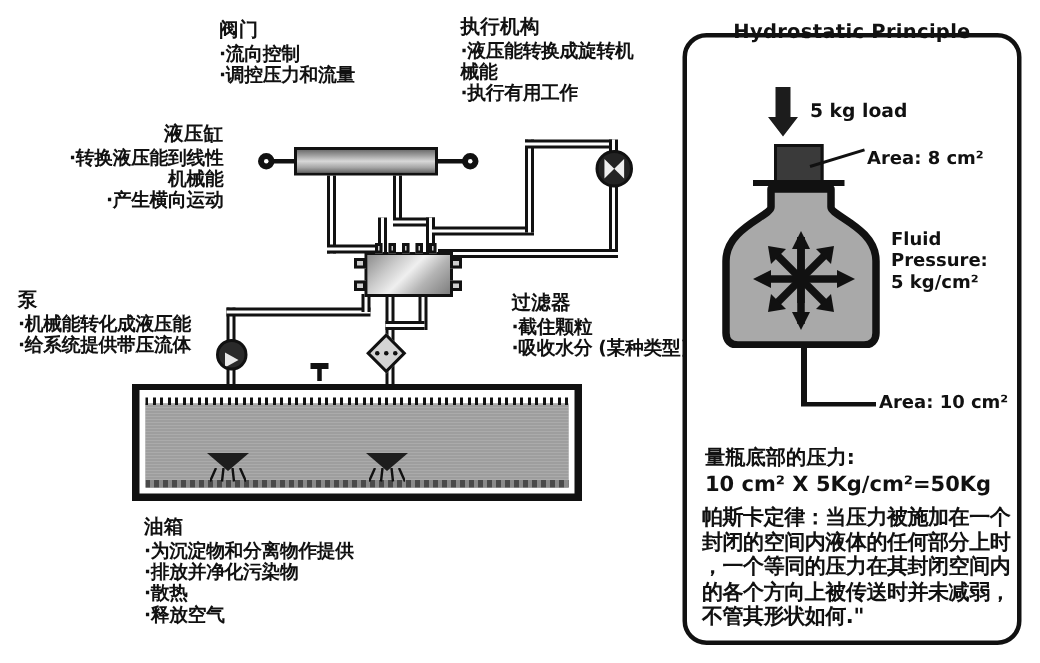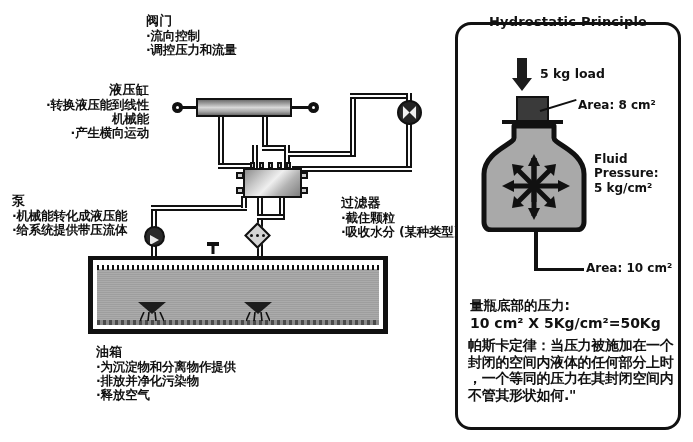--- a/index.html
+++ b/index.html
@@ -190,20 +190,26 @@
     <svg class="strainer-lines" style="left:246px;top:312px;" viewBox="0 0 24 10">
       <path d="M4,0 L0,9 M9,0 L8,9 M15,0 L16,9 M20,0 L24,9" stroke="#111" stroke-width="1.6" fill="none"></path>
     </svg>
 
     <div class="label" style="left:146px;top:14px;">
       <div class="hd">阀门</div>
       <div class="li">·流向控制</div>
       <div class="li">·调控压力和流量</div>
     </div>
 
+    <div class="label" style="left:307px;top:12px;">
+      <div class="hd">执行机构</div>
+      <div class="li">·液压能转换成旋转机</div>
+      <div class="li">械能</div>
+      <div class="li">·执行有用工作</div>
+    </div>
 
     <div class="label" style="left:46px;top:83px;text-align:right;">
       <div class="hd">液压缸</div>
       <div class="li">·转换液压能到线性</div>
       <div class="li">机械能</div>
       <div class="li">·产生横向运动</div>
     </div>
 
     <div class="label" style="left:12px;top:194px;">
       <div class="hd">泵</div>
@@ -214,20 +220,21 @@
     <div class="label" style="left:297px;top:196px;margin-left:44px;">
       <div class="hd">过滤器</div>
       <div class="li">·截住颗粒</div>
       <div class="li">·吸收水分 (某种类型)</div>
     </div>
 
     <div class="label" style="left:96px;top:345px;">
       <div class="hd">油箱</div>
       <div class="li">·为沉淀物和分离物作提供</div>
       <div class="li">·排放并净化污染物</div>
+      <div class="li">·散热</div>
       <div class="li">·释放空气</div>
     </div>
   </div>
 
   <div class="panel"></div>
 
   <div class="panel-title" style="left:455px;width:226px;">Hydrostatic Principle</div>
 
   <svg class="arrow-down" viewBox="0 0 22 34">
     <polygon points="6,0 16,0 16,20 21,20 11,33 1,20 6,20" fill="#1c1c1c"></polygon>
@@ -271,16 +278,17 @@
 
   <div class="calc">
     <div class="l1">量瓶底部的压力:</div>
     <div class="l2">10 cm² X 5Kg/cm²=50Kg</div>
   </div>
 
   <div class="pascal">
     <div>帕斯卡定律：当压力被施加在一个</div>
     <div>封闭的空间内液体的任何部分上时</div>
     <div>，一个等同的压力在其封闭空间内</div>
+    <div>的各个方向上被传送时并未减弱，</div>
     <div>不管其形状如何."</div>
   </div>
 
 </div>
 
 </body></html>

